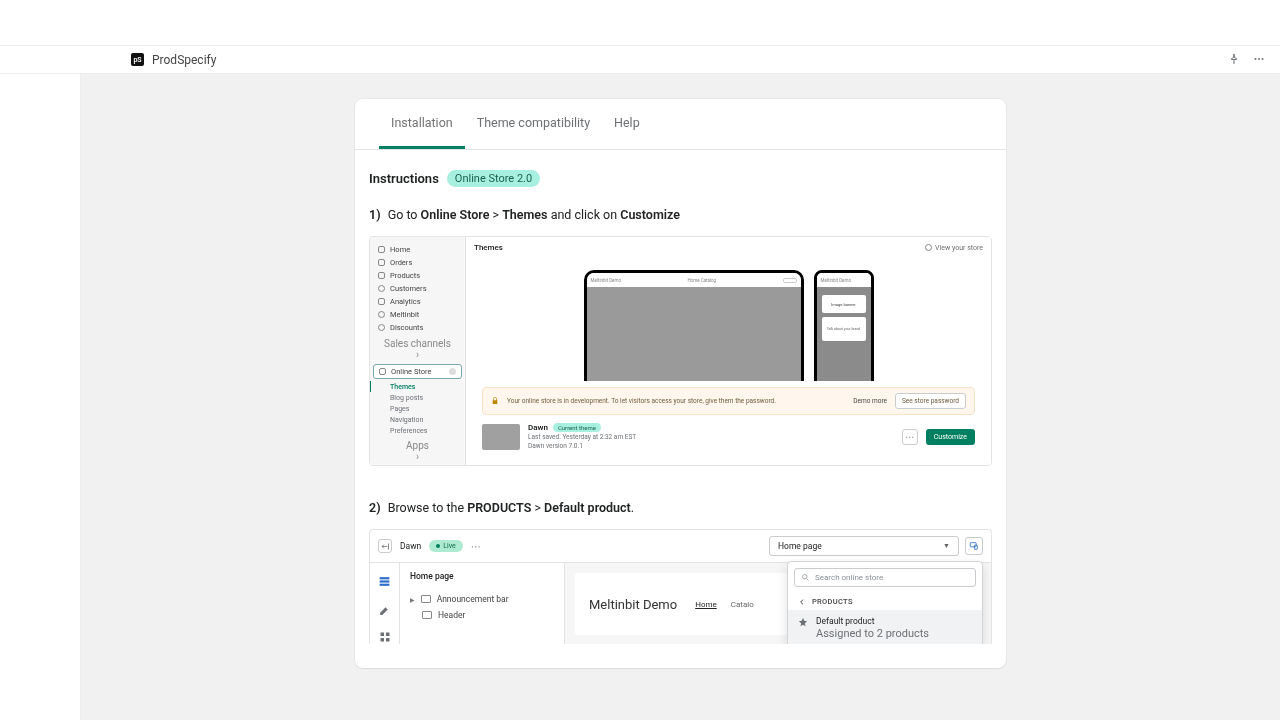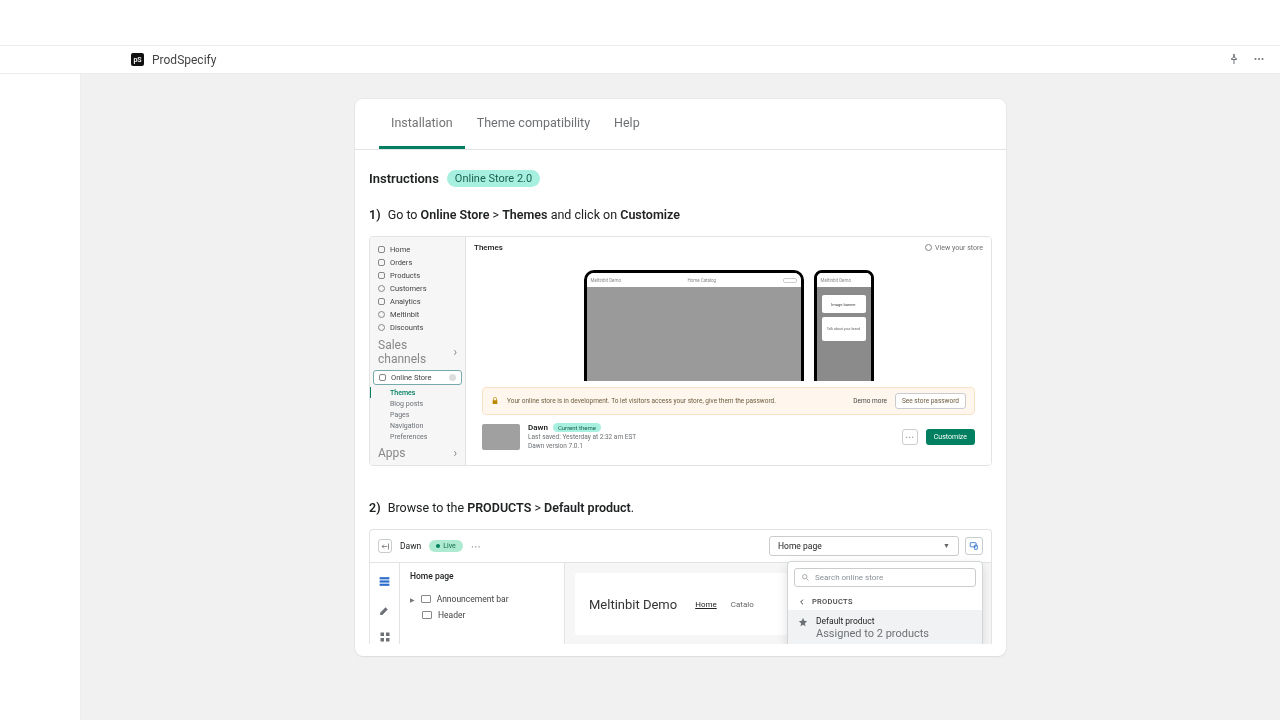--- a/index.html
+++ b/index.html
@@ -9,34 +9,34 @@
 .top-bar-left { display: flex; align-items: center; gap: 8px; padding-left: 47px; }
 .app-logo { width: 13px; height: 13px; background: #111; border-radius: 2px; display: inline-flex; align-items: center; justify-content: center; color: #fff; font-size: 7px; font-weight: 600; }
 .app-title { font-size: 12px; color: #444; }
 .top-bar-right { display: flex; align-items: center; gap: 12px; color: #6d7175; }
 .top-bar-icon { cursor: pointer; color: #6d7175; }
 .page-canvas { background: #f1f1f1; height: calc(720px - 74px); display: flex; justify-content: center; align-items: flex-start; padding-top: 25px; border-left: 1px solid #ededed; margin-left: 80px; }
 .card { width: 651px; background: #fff; border-radius: 8px; box-shadow: 0 0 0 1px rgba(0,0,0,0.03), 0 1px 2px rgba(0,0,0,0.06); overflow: hidden; }
 .tabs { display: flex; padding: 0 24px; border-bottom: 1px solid #e1e3e5; }
 .tab { padding: 16px 12px; font-size: 12.5px; color: #6d7175; cursor: pointer; border-bottom: 3px solid transparent; }
 .tab.active { color: #737373; font-weight: 400; border-bottom-color: #008060; }
-.card-body { padding: 20px 14px 12px 14px; }
+.card-body { padding: 20px 14px 24px 14px; }
 .section-heading { display: flex; align-items: center; gap: 8px; margin-bottom: 20px; }
 .section-title { font-size: 13px; font-weight: 600; }
 .badge-os20 { background: #a7f0e0; color: #1a5f52; font-size: 11px; padding: 2px 8px; border-radius: 10px; }
 .step-line { font-size: 12.5px; margin-bottom: 14px; }
 .step-num { font-weight: 600; margin-right: 4px; }
 .bold { font-weight: 600; }
 .shot { border: 1px solid #e1e3e5; border-radius: 4px; overflow: hidden; margin-bottom: 34px; }
 .shot1 { display: flex; height: 230px; }
 .snav { width: 96px; background: #f6f6f7; border-right: 1px solid #e1e3e5; padding: 6px 0; font-size: 7.5px; color: #444; }
 .nav-item { display: flex; align-items: center; gap: 5px; padding: 2px 8px; }
 .nav-ico { width: 7px; height: 7px; display: inline-block; border: 1px solid #888; border-radius: 2px; flex-shrink: 0; }
 .nav-ico.round { border-radius: 50%; }
-.nav-section { font-size: 12px; color: #888; padding: 4px 8px 2px; display: flex; justify-content: space-between; align-items: center; }
+.nav-section { font-size: 10px; color: #888; padding: 4px 8px 2px; display: flex; justify-content: space-between; align-items: center; flex-direction: column; }
 .nav-sub { padding: 1.5px 8px 1.5px 20px; color: #6d7175; font-size: 7px; }
 .nav-active-wrap { margin: 2px 3px; border: 1px solid #7aa; border-radius: 3px; background: #fff; display: flex; align-items: center; justify-content: space-between; padding: 2px 5px; }
 .nav-active-wrap .nav-item { padding: 0; }
 .eye-dot { width: 7px; height: 7px; border-radius: 50%; background: #ddd; }
 .nav-sub.sel { color: #008060; font-weight: 500; border-left: 2px solid #008060; margin-left: -1px; padding-left: 19px; }
 .smain { flex: 1; background: #fff; position: relative; padding: 6px 8px; }
 .smain-head { display: flex; justify-content: space-between; align-items: center; font-size: 8px; margin-bottom: 18px; }
 .smain-head .viewstore { display: flex; align-items: center; gap: 3px; color: #6d7175; font-size: 7px; }
 .eye-ico { width: 7px; height: 7px; border: 1px solid #888; border-radius: 50%; }
 .device-row { display: flex; gap: 10px; justify-content: center; align-items: flex-start; margin-bottom: 6px; overflow: hidden; height: 111px; }

